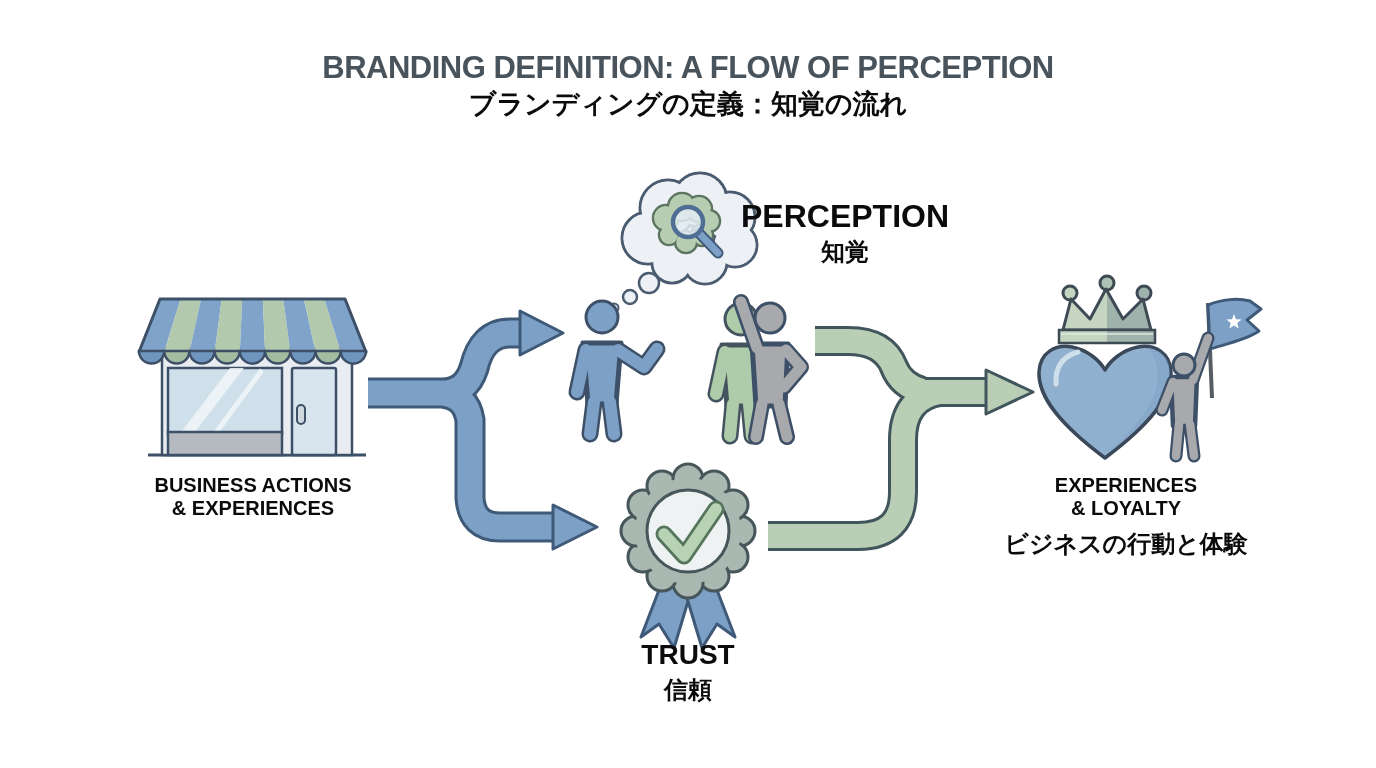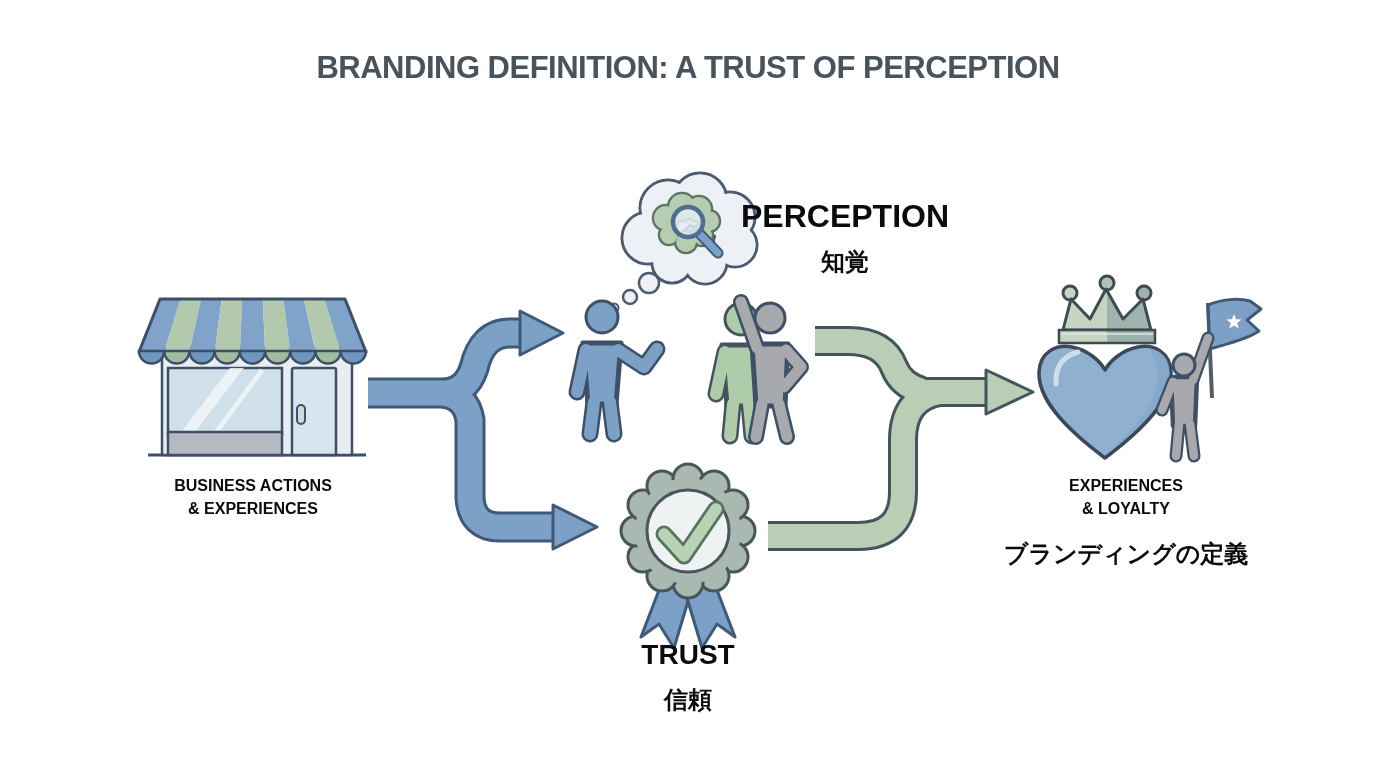--- a/index.html
+++ b/index.html
@@ -4,22 +4,22 @@
 <style>
   html,body{margin:0;padding:0;background:#ffffff;}
   .canvas{
     position:relative;width:1376px;height:768px;background:#ffffff;overflow:hidden;
     font-family:"Liberation Sans","DejaVu Sans",sans-serif;
   }
   .art{position:absolute;left:0;top:0;}
   .label{position:absolute;transform:translateX(-50%);text-align:center;color:#0b0b0b;font-weight:bold;white-space:nowrap;}
   .title-en{left:688px;top:50px;font-size:31px;letter-spacing:-0.5px;color:#49535c;}
   .title-ja{left:688px;top:86px;font-size:27px;}
-  .node-label-en{font-size:16px;line-height:23px;}
-  .node-label-ja{font-size:24px;line-height:28px;margin-top:20px;}
+  .node-label-en{font-size:20px;line-height:23px;}
+  .node-label-ja{font-size:24px;line-height:28px;margin-top:10px;}
   .lbl-business{left:253px;top:474px;}
   .lbl-perception{left:845px;top:205px;}
   .lbl-perception .node-label-en{font-size:32px;}
   .lbl-trust{left:688px;top:643px;}
   .lbl-trust .node-label-en{font-size:28px;}
   .lbl-preference{left:1126px;top:474px;}
 </style>
 </head>
 <body>
 
@@ -203,36 +203,37 @@
       <line x1="1208" y1="303" x2="1212" y2="398" stroke="#555c63" stroke-width="4"></line>
       <path d="M 1208,305 C 1222,299 1238,298 1250,301 L 1261,309 L 1247,320 L 1259,331 C 1246,340 1226,344 1210,349 Z" fill="#7da0c7" stroke="#3f5a78" stroke-width="3" stroke-linejoin="round"></path>
       <polygon points="1234,314 1236,319.2 1241.6,319.5 1237.2,323.1 1238.7,328.5 1234,325.4 1229.3,328.5 1230.8,323.1 1226.4,319.5 1232,319.2" fill="#ffffff"></polygon>
       <path d="M 1193,380 L 1208,338 M 1173,382 L 1162,410 M 1179,424 L 1176,456 M 1190,424 L 1194,456" fill="none" stroke="#3d5068" stroke-width="13" stroke-linecap="round"></path>
       <path d="M 1171,377 L 1197,377 L 1195,426 L 1173,426 Z" fill="#a7a9ac" stroke="#3d5068" stroke-width="4.5" stroke-linejoin="round"></path>
       <path d="M 1193,380 L 1208,338 M 1173,382 L 1162,410 M 1179,424 L 1176,456 M 1190,424 L 1194,456" fill="none" stroke="#a7a9ac" stroke-width="8.5" stroke-linecap="round"></path>
       <circle cx="1184" cy="365" r="11" fill="#a7a9ac" stroke="#3d5068" stroke-width="3"></circle>
     </g>
   </svg>
 
-  <div class="label title-en">BRANDING DEFINITION: A TRUST OF PERCEPTION</div>
+  <div class="label title-en">BRANDING DEFINITION: A FLOW OF PERCEPTION</div>
+  <div class="label title-ja">ブランディングの定義：知覚の流れ</div>
 
   <div class="label lbl-business">
     <div class="node-label-en">BUSINESS ACTIONS</div>
     <div class="node-label-en">&amp; EXPERIENCES</div>
   </div>
 
   <div class="label lbl-perception">
     <div class="node-label-en">PERCEPTION</div>
     <div class="node-label-ja">知覚</div>
   </div>
 
   <div class="label lbl-trust">
     <div class="node-label-en">TRUST</div>
     <div class="node-label-ja">信頼</div>
   </div>
 
   <div class="label lbl-preference">
     <div class="node-label-en">EXPERIENCES</div>
     <div class="node-label-en">&amp; LOYALTY</div>
-    <div class="node-label-ja">ブランディングの定義</div>
+    <div class="node-label-ja">ビジネスの行動と体験</div>
   </div>
 
 </div>
 
 </body></html>

